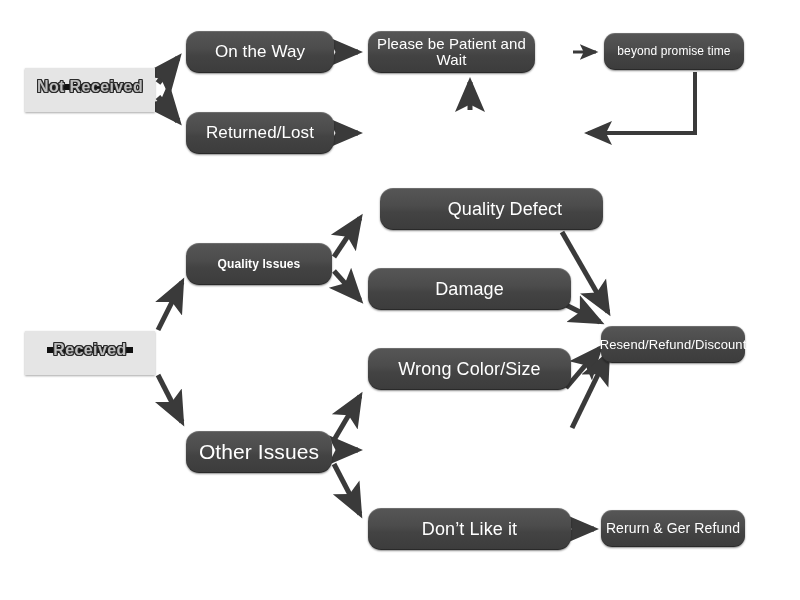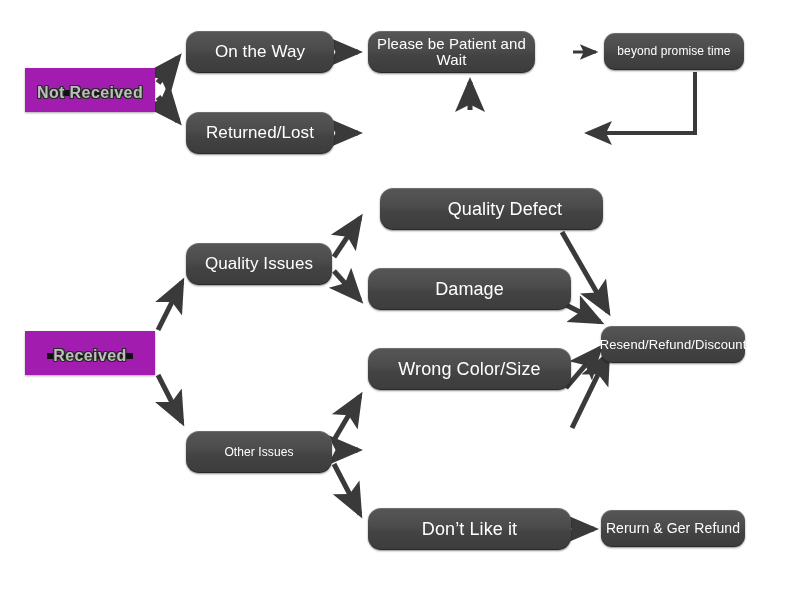--- a/index.html
+++ b/index.html
@@ -44,23 +44,23 @@
     z-index: 3;
     line-height: 1.05;
   }
   .node.tight { border-radius: 11px; }
 
   
   .entry {
     position: absolute;
     box-sizing: border-box;
     display: flex;
-    align-items: flex-start;
+    align-items: flex-end;
     justify-content: center;
-    background: #a21caf;
+    background: #e5e5e5;
     padding: 22px;
     z-index: 3;
     box-shadow: 0 1px 2px rgba(0,0,0,0.35);
   }
   .entry-inner {
     box-sizing: border-box;
     width: 100%;
     height: 100%;
     background: #ffffff;
     border: 3px solid #111111;
@@ -159,24 +159,24 @@
   <div class="node" id="n-returned_lost" style="left: 186px; top: 112px; width: 148px; height: 42px; font-size: 17px;">
     <span>Returned/Lost</span>
   </div>
   <div class="node" id="n-please_wait" style="left: 368px; top: 31px; width: 167px; height: 42px; font-size: 15px;">
     <span>Please be Patient and Wait</span>
   </div>
   <div class="node tight" id="n-beyond_promise" style="left: 604px; top: 33px; width: 140px; height: 37px; font-size: 12px;">
     <span>beyond promise time</span>
   </div>
 
-  <div class="node" id="n-quality_issues" style="left: 186px; top: 243px; width: 146px; height: 42px; font-size: 17px;">
+  <div class="node" id="n-quality_issues" style="left: 186px; top: 243px; width: 146px; height: 42px; font-size: 12px; font-weight: bold;">
     <span>Quality Issues</span>
   </div>
-  <div class="node" id="n-other_issues" style="left: 186px; top: 431px; width: 146px; height: 42px; font-size: 12px;">
+  <div class="node" id="n-other_issues" style="left: 186px; top: 431px; width: 146px; height: 42px; font-size: 21px;">
     <span>Other Issues</span>
   </div>
   <div class="node" id="n-quality_defect" style="left: 380px; top: 188px; width: 223px; height: 42px; font-size: 18px; padding-left: 27px;">
     <span>Quality Defect</span>
   </div>
   <div class="node" id="n-wrong_color_size" style="left: 368px; top: 348px; width: 203px; height: 42px; font-size: 18px;">
     <span>Wrong Color/Size</span>
   </div>
   <div class="node" id="n-damage" style="left: 368px; top: 268px; width: 203px; height: 42px; font-size: 18px;">
     <span>Damage</span>

